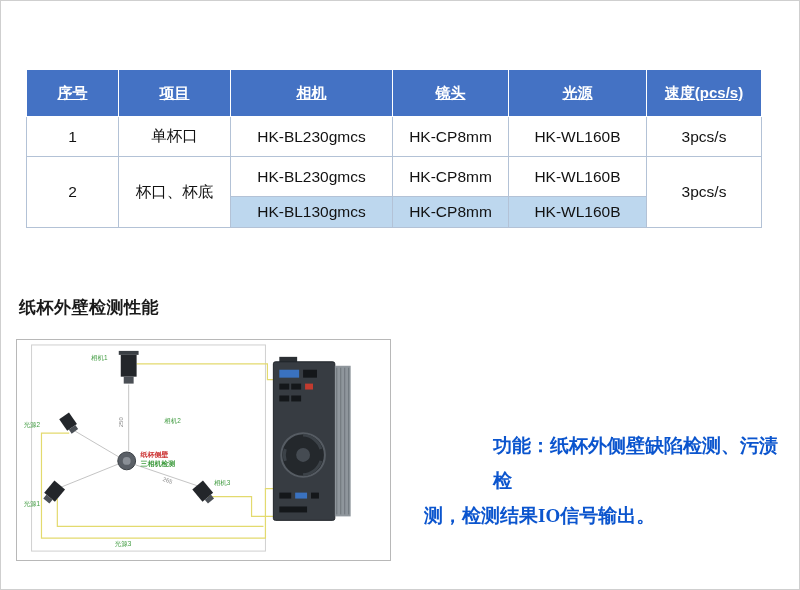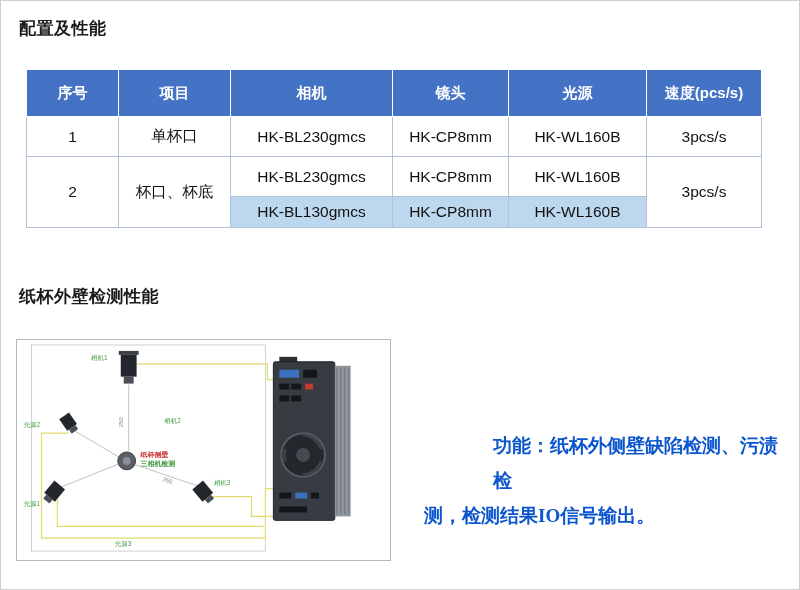--- a/index.html
+++ b/index.html
@@ -15,21 +15,21 @@
   }
   .section-title {
     position: absolute;
     left: 18px;
     font-size: 17px;
     font-weight: bold;
     color: #1a1a1a;
     letter-spacing: 0.5px;
   }
   #title-1 { top: 16px; }
-  #title-2 { top: 284px; }
+  #title-2 { top: 295px; }
 
   table.spec {
     position: absolute;
     left: 25px; top: 68px;
     width: 735px;
     border-collapse: collapse;
     table-layout: fixed;
   }
   table.spec col.c-seq   { width: 92px; }
   table.spec col.c-item  { width: 112px; }
@@ -39,20 +39,21 @@
   table.spec col.c-speed { width: 115px; }
   table.spec th {
     background: var(--table-header-bg, #4472C4);
     color: #ffffff;
     font-size: 15px;
     font-weight: bold;
     height: 47px;
     text-align: center;
     vertical-align: middle;
     border: 1.5px solid #ffffff;
+    text-decoration: underline;
   }
   table.spec td {
     background: #ffffff;
     font-size: 15.5px;
     color: #121212;
     text-align: center;
     vertical-align: middle;
     border: 1px solid #b3c2d6;
   }
   table.spec tr.row-1 td   { height: 40px; }
@@ -79,21 +80,20 @@
     line-height: 35px;
   }
   .function-block .fl-1 { margin-left: 77px; }
   .function-block .fl-2 { margin-left: 8px; font-family: Liberation Serif, serif; }
 </style>
 </head>
 <body>
 
 <div class="page">
 
-  <div id="title-1" class="section-title">配置及性能</div>
 
   <table class="spec">
     <colgroup>
       <col class="c-seq">
         <col class="c-item">
         <col class="c-cam">
       <col class="c-lens">
         <col class="c-light">
         <col class="c-speed">
     </colgroup>

